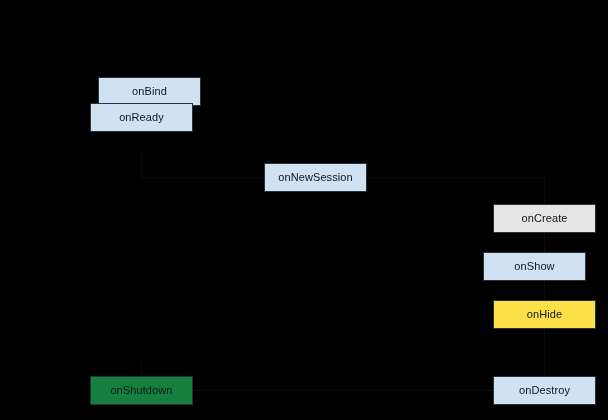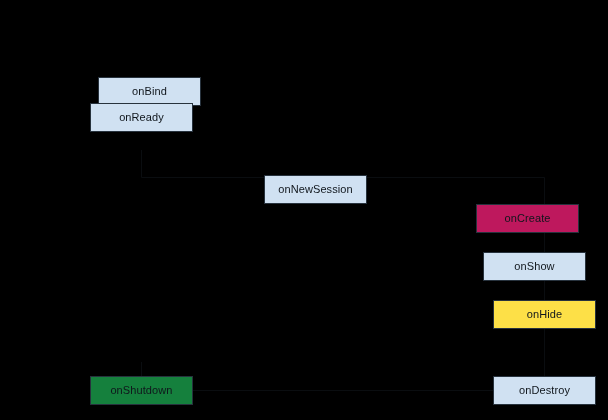--- a/index.html
+++ b/index.html
@@ -60,24 +60,24 @@
       </g>
   </svg>
 
   <div id="nodes">
       <div class="node" style="left: 90px; top: 77px; width: 103px; height: 29px; background: rgb(208, 225, 242); border-color: rgb(39, 50, 61); color: rgb(16, 22, 28); margin-left: 8px;">
         <span>onBind</span>
       </div>
       <div class="node" style="left: 90px; top: 103px; width: 103px; height: 29px; background: rgb(208, 225, 242); border-color: rgb(39, 50, 61); color: rgb(16, 22, 28);">
         <span>onReady</span>
       </div>
-      <div class="node" style="left: 264px; top: 163px; width: 103px; height: 29px; background: rgb(208, 225, 242); border-color: rgb(39, 50, 61); color: rgb(16, 22, 28); margin-top: 12px;">
+      <div class="node" style="left: 264px; top: 163px; width: 103px; height: 29px; background: rgb(208, 225, 242); border-color: rgb(39, 50, 61); color: rgb(16, 22, 28);">
         <span>onNewSession</span>
       </div>
-      <div class="node" style="left: 476px; top: 204px; width: 103px; height: 29px; background: #be185d; border-color: rgb(39, 50, 61); color: rgb(16, 22, 28);">
+      <div class="node" style="left: 493px; top: 204px; width: 103px; height: 29px; background: #e5e5e5; border-color: rgb(39, 50, 61); color: rgb(16, 22, 28);">
         <span>onCreate</span>
       </div>
       <div class="node" style="left: 483px; top: 252px; width: 103px; height: 29px; background: rgb(208, 225, 242); border-color: rgb(39, 50, 61); color: rgb(16, 22, 28);">
         <span>onShow</span>
       </div>
       <div class="node" style="left: 493px; top: 300px; width: 103px; height: 29px; background: #fde047; border-color: rgb(39, 50, 61); color: rgb(16, 22, 28);">
         <span>onHide</span>
       </div>
       <div class="node" style="left: 90px; top: 376px; width: 103px; height: 29px; background: #15803d; border-color: rgb(39, 50, 61); color: rgb(16, 22, 28);">
         <span>onShutdown</span>

